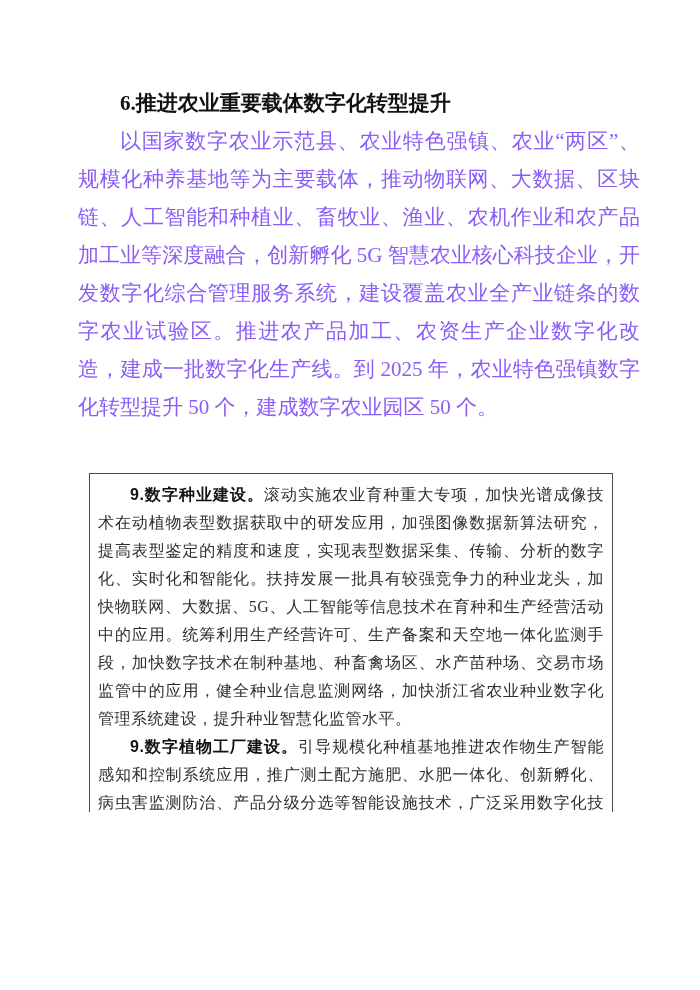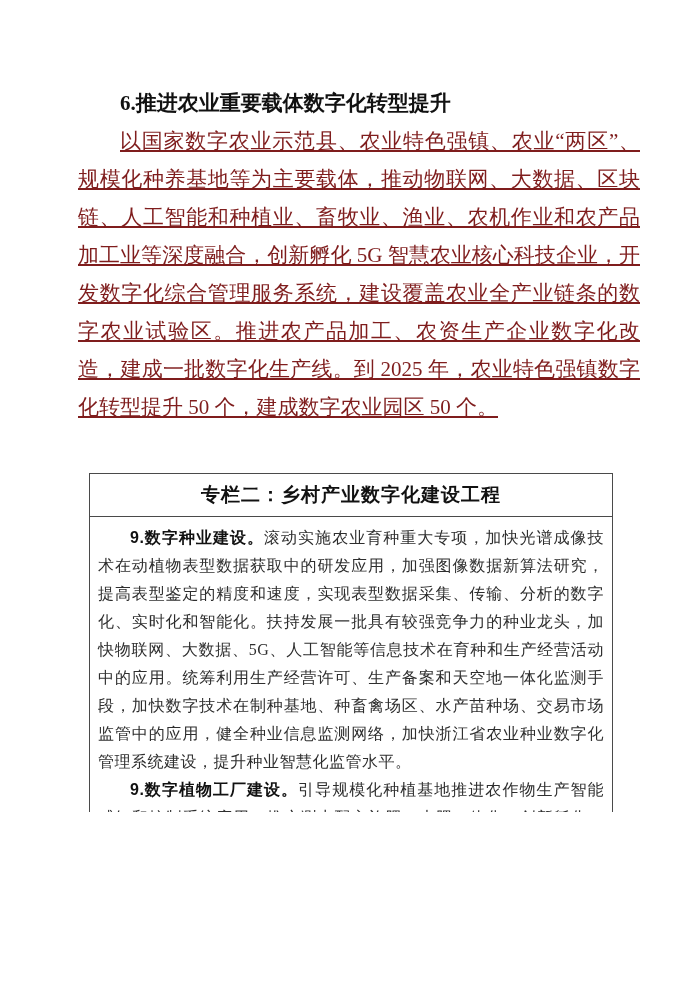--- a/index.html
+++ b/index.html
@@ -31,22 +31,21 @@
     color: #111111;
     white-space: nowrap;
   }
   .section-paragraph {
     margin: 0;
     font-size: 21px;
     line-height: 38px;
     text-align: justify;
     text-justify: inter-character;
     text-indent: 42px;
-    color: #7f1d1d;
-    text-decoration: underline;
+    color: #8b5cf6;
   }
   .column-box {
     position: absolute;
     left: 89px;
     top: 473px;
     width: 524px;
     box-sizing: border-box;
     border: 1px solid #4a4a4a;
     background: #ffffff;
   }
@@ -93,21 +92,20 @@
 <body>
 
 <div class="page">
 
   <div class="main-text">
     <p class="section-heading">6.推进农业重要载体数字化转型提升</p>
     <p class="section-paragraph">以国家数字农业示范县、农业特色强镇、农业“两区”、规模化种养基地等为主要载体，推动物联网、大数据、区块链、人工智能和种植业、畜牧业、渔业、农机作业和农产品加工业等深度融合，创新孵化 5G 智慧农业核心科技企业，开发数字化综合管理服务系统，建设覆盖农业全产业链条的数字农业试验区。推进农产品加工、农资生产企业数字化改造，建成一批数字化生产线。到 2025 年，农业特色强镇数字化转型提升 50 个，建成数字农业园区 50 个。</p>
   </div>
 
   <div class="column-box">
-    <div class="column-box-title">专栏二：乡村产业数字化建设工程</div>
     <div class="column-box-body">
       <p class="box-para"><span class="lead">9.数字种业建设。</span><span>滚动实施农业育种重大专项，加快光谱成像技术在动植物表型数据获取中的研发应用，加强图像数据新算法研究，提高表型鉴定的精度和速度，实现表型数据采集、传输、分析的数字化、实时化和智能化。扶持发展一批具有较强竞争力的种业龙头，加快物联网、大数据、5G、人工智能等信息技术在育种和生产经营活动中的应用。统筹利用生产经营许可、生产备案和天空地一体化监测手段，加快数字技术在制种基地、种畜禽场区、水产苗种场、交易市场监管中的应用，健全种业信息监测网络，加快浙江省农业种业数字化管理系统建设，提升种业智慧化监管水平。</span></p>
       <p class="box-para"><span class="lead">9.数字植物工厂建设。</span><span>引导规模化种植基地推进农作物生产智能感知和控制系统应用，推广测土配方施肥、水肥一体化、创新孵化、病虫害监测防治、产品分级分选等智能设施技术，广泛采用数字化技术管控</span></p>
     </div>
   </div>
 
   <div class="page-number">20</div>
 
 </div>
 

